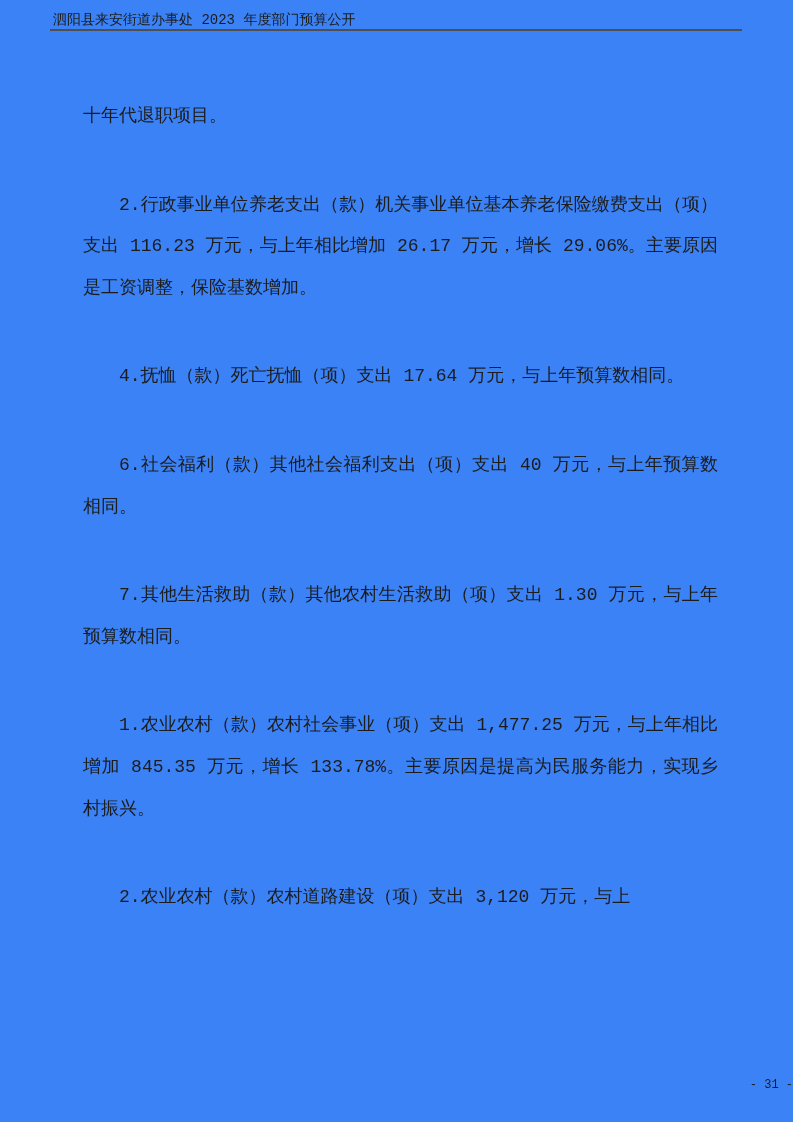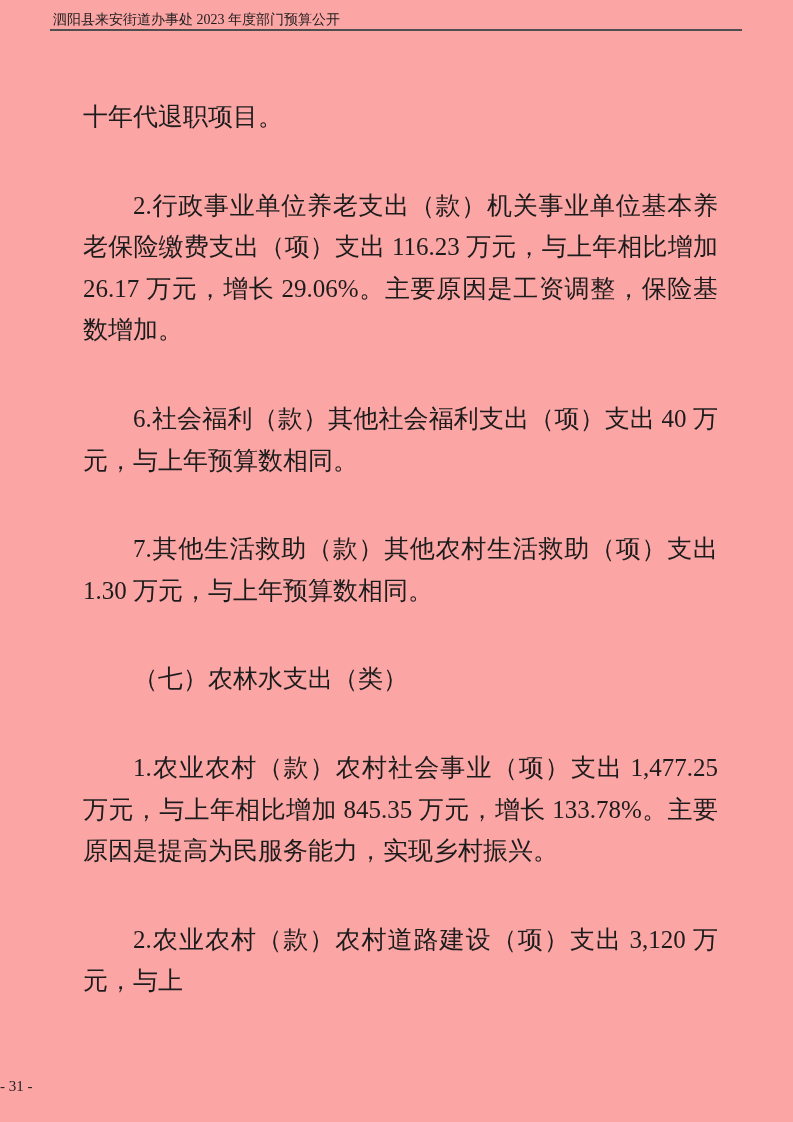--- a/index.html
+++ b/index.html
@@ -4,23 +4,23 @@
 <style>
   html, body {
     margin: 0;
     padding: 0;
     background: #ffffff;
   }
   .page {
     position: relative;
     width: 793px;
     height: 1122px;
-    background: #fca5a5;
+    background: #3b82f6;
     overflow: hidden;
-    font-family: Liberation Serif, serif;
+    font-family: Liberation Mono, monospace;
     color: #1c1c1c;
   }
   .header-title {
     position: absolute;
     left: 53px;
     top: 12px;
     font-size: 14px;
     line-height: 16px;
     color: #1c1c1c;
     white-space: nowrap;
@@ -31,57 +31,57 @@
     top: 29px;
     width: 692px;
     height: 2px;
     background: #4f4f4f;
   }
   .doc-body {
     position: absolute;
     left: 83px;
     top: 96px;
     width: 635px;
-    font-size: 25px;
+    font-size: 18px;
     line-height: 41.6px;
     text-align: justify;
     text-justify: inter-ideograph;
   }
   .doc-body p {
     margin: 0;
     padding: 0;
   }
   .doc-body p.indent {
     text-indent: 2em;
     margin-top: 47px;
   }
   .page-number {
     position: absolute;
     left: 0;
     top: 1078px;
     width: 793px;
-    text-align: left;
-    font-size: 15px;
+    text-align: right;
+    font-size: 12px;
     color: #1c1c1c;
   }
 </style>
 </head>
 <body>
 
 <div class="page">
 
   <div class="header-title">泗阳县来安街道办事处 2023 年度部门预算公开</div>
 
   <div class="header-divider"></div>
 
   <div class="doc-body">
     <p>十年代退职项目。</p>
     <p class="indent">2.行政事业单位养老支出（款）机关事业单位基本养老保险缴费支出（项）支出 116.23 万元，与上年相比增加 26.17 万元，增长 29.06%。主要原因是工资调整，保险基数增加。</p>
+    <p class="indent">4.抚恤（款）死亡抚恤（项）支出 17.64 万元，与上年预算数相同。</p>
     <p class="indent">6.社会福利（款）其他社会福利支出（项）支出 40 万元，与上年预算数相同。</p>
     <p class="indent">7.其他生活救助（款）其他农村生活救助（项）支出 1.30 万元，与上年预算数相同。</p>
-    <p class="indent">（七）农林水支出（类）</p>
     <p class="indent">1.农业农村（款）农村社会事业（项）支出 1,477.25 万元，与上年相比增加 845.35 万元，增长 133.78%。主要原因是提高为民服务能力，实现乡村振兴。</p>
     <p class="indent">2.农业农村（款）农村道路建设（项）支出 3,120 万元，与上</p>
   </div>
 
   <div class="page-number">- 31 -</div>
 
 </div>
 
 </body></html>

